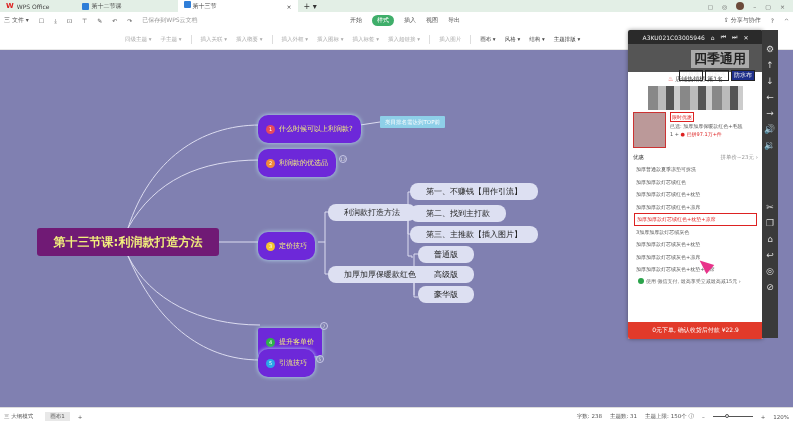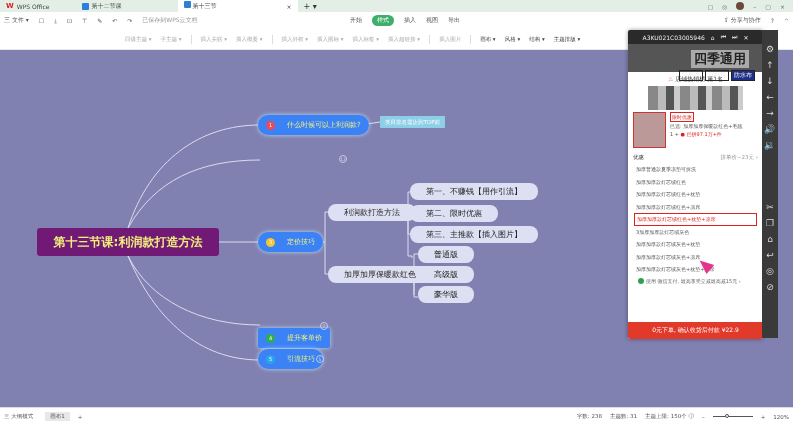--- a/index.html
+++ b/index.html
@@ -16,21 +16,21 @@
 .menubar .center{position:absolute;left:350px;display:flex;gap:10px;align-items:center}
 .menubar .center .sel{background:#3fae6a;color:#fff;border-radius:6px;padding:1px 5px}
 .menubar .right{margin-left:auto;display:flex;gap:10px;align-items:center}
 .toolbar{position:absolute;left:0;top:29px;width:793px;height:21px;background:#fff;border-bottom:1px solid #e8e8e8;display:flex;align-items:center;padding-left:125px;gap:9px;font-size:5.5px;color:#aaa}
 .toolbar .dk{color:#444}
 .toolbar .sep{width:1px;height:9px;background:#ddd}
 .canvas{position:absolute;left:0;top:50px;width:793px;height:357px;background:#8080b1}
 svg.lines{position:absolute;left:0;top:0}
 .node{position:absolute;display:flex;align-items:center;white-space:nowrap}
 .root{left:37px;top:178px;width:182px;height:28px;background:#701a75;border-radius:3px;justify-content:center;font-size:12px;font-weight:bold;color:#f2f07c}
-.lv1{height:20px;background:#3b82f6;border-radius:10px;padding:0 8px;gap:12px;font-size:7px;color:#f2f07c;box-shadow:0 0 4px #b7dff2}
+.lv1{height:28px;background:#6d28d9;border-radius:10px;padding:0 8px;gap:4px;font-size:7px;color:#f2f07c;box-shadow:0 0 4px #b7dff2}
 .lv1.sq{border-radius:2px}
 .num{width:9px;height:9px;border-radius:50%;display:inline-flex;align-items:center;justify-content:center;font-size:5px;color:#fff}
 .badge{position:absolute;width:8px;height:8px;border:1px solid #c8c8e8;border-radius:50%;font-size:4.5px;color:#ddd;display:flex;align-items:center;justify-content:center}
 .note{position:absolute;left:380px;top:66px;height:12px;background:#8ecfe8;padding:0 5px;font-size:5.5px;color:#fff;display:flex;align-items:center;border-radius:1px}
 .lv2{height:17px;background:#dde0f2;border-radius:8px;padding:0 16px;font-size:8px;color:#222}
 .panel{position:absolute;left:628px;top:30px;width:135px;height:309px;background:#fff;border-radius:2px;overflow:hidden;box-shadow:0 0 4px rgba(0,0,0,.4)}
 .panel-head{height:14px;background:#2a2a2a;color:#eee;font-size:6px;display:flex;align-items:center;justify-content:center;gap:6px}
 .phone-top{height:28px;background:#555;position:relative}
 .phone-top .title{position:absolute;right:14px;top:6px;font-size:13px;font-weight:bold;color:#222;background:#aaa;padding:0 3px}
 .phone-top .sub{position:absolute;right:8px;top:26px;font-size:6px;color:#eee;display:flex;gap:2px}
@@ -153,30 +153,34 @@
   </svg>
 
   <div class="node root">第十三节课:利润款打造方法</div>
 
   <div class="node lv1" style="left:258px;top:65px">
     <span class="num" style="background:#e84b5b">1</span>
     <span>什么时候可以上利润款?</span>
   </div>
   <div class="note">类目排名需达到TOP前</div>
 
+  <div class="node lv1" style="left:258px;top:99px">
+    <span class="num" style="background:#f08a3a">2</span>
+    <span>利润款的优选品</span>
+  </div>
   <span class="badge" style="left:339px;top:105px">12</span>
 
   <div class="node lv1" style="left:258px;top:182px">
     <span class="num" style="background:#f4c530">3</span>
     <span>定价技巧</span>
   </div>
 
   <div class="node lv2" style="left:328px;top:154px">利润款打造方法</div>
   <div class="node lv2" style="left:410px;top:133px">第一、不赚钱【用作引流】</div>
-  <div class="node lv2" style="left:410px;top:155px">第二、限时优惠</div>
+  <div class="node lv2" style="left:410px;top:155px">第二、找到主打款</div>
   <div class="node lv2" style="left:410px;top:176px">第三、主推款【插入图片】</div>
 
   <div class="node lv2" style="left:328px;top:216px">加厚加厚保暖款红色</div>
   <div class="node lv2" style="left:418px;top:196px">普通版</div>
   <div class="node lv2" style="left:418px;top:216px">高级版</div>
   <div class="node lv2" style="left:418px;top:236px">豪华版</div>
 
   <div class="node lv1 sq" style="left:258px;top:278px">
     <span class="num" style="background:#2eb14a">4</span>
     <span>提升客单价</span>

